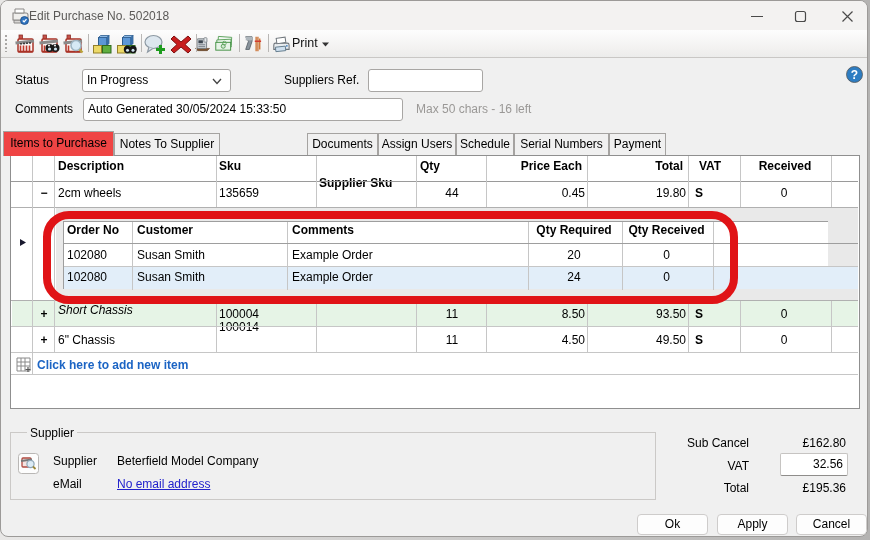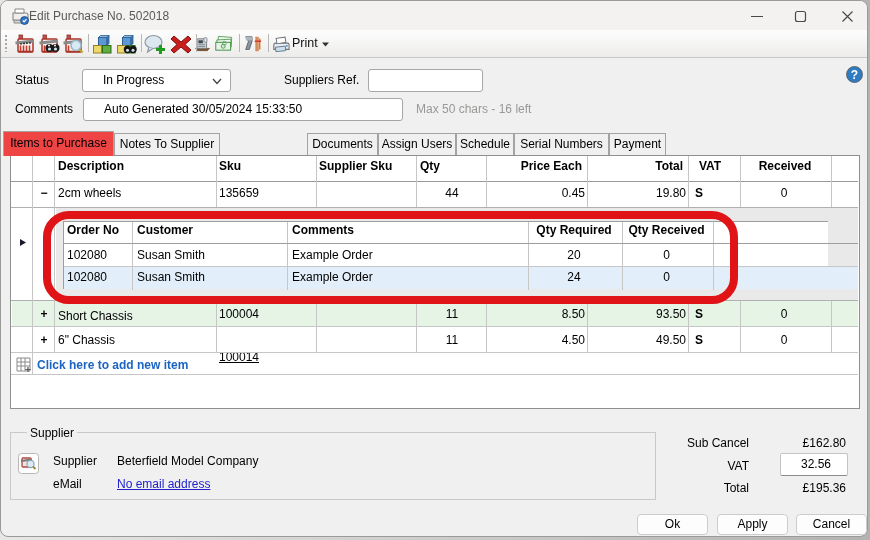--- a/index.html
+++ b/index.html
@@ -12,21 +12,21 @@
   .title-text{position:absolute;left:28px;top:8px;font-size:12px;color:#5b5957;}
   
   .toolbar{position:absolute;left:0;top:29px;width:100%;height:27px;
     background:linear-gradient(#fdfdfd,#f2f1f0 70%,#ececeb);border-bottom:1px solid #c9c7c5;}
   .tsep{position:absolute;top:4px;width:1px;height:18px;background:#b9b7b5;}
   .grip{position:absolute;left:4px;top:5px;width:2px;height:17px;
     background:repeating-linear-gradient(#a9a7a5 0 2px,transparent 2px 4px);}
   
   .lbl{position:absolute;font-size:12px;color:#000;}
   .inp{position:absolute;background:#fff;border:1px solid #a8a6a4;border-radius:3px;
-       font-size:12px;color:#000;line-height:21px;padding:0 20px;box-sizing:border-box;}
+       font-size:12px;color:#000;line-height:21px;padding:0 4px;box-sizing:border-box;}
   .hint{position:absolute;font-size:12px;color:#9a9896;}
   
   .tab{position:absolute;top:132px;height:22px;background:#f0f0f0;border:1px solid #a5a3a1;
        border-bottom:none;font-size:12px;color:#000;text-align:center;line-height:21px;
        box-sizing:border-box;}
   .tab.active{top:130px;height:25px;background:#ef4444;z-index:3;line-height:23px;}
   
   .grid{position:absolute;left:9px;top:154px;width:850px;height:254px;background:#fff;
         border:1px solid #8f8f8f;box-sizing:border-box;}
   .cell{position:absolute;font-size:12px;color:#000;box-sizing:border-box;overflow:hidden;
@@ -192,21 +192,21 @@
   <div class="tab" style="left:306px;width:71px;">Documents</div>
   <div class="tab" style="left:377px;width:78px;">Assign Users</div>
   <div class="tab" style="left:455px;width:58px;">Schedule</div>
   <div class="tab" style="left:513px;width:95px;">Serial Numbers</div>
   <div class="tab" style="left:608px;width:57px;">Payment</div>
 
   <div class="grid" id="grid">
 
     <div class="cell bold" style="left:47px;top:3px;">Description</div>
     <div class="cell bold" style="left:208px;top:3px;">Sku</div>
-    <div class="cell bold" style="left:308px;top:3px;">Supplier Sku</div>
+    <div class="cell bold" style="left:308px;top:20px;">Supplier Sku</div>
     <div class="cell bold" style="left:384px;top:3px;width:70px;text-align:center;">Qty</div>
     <div class="cell bold" style="left:477px;top:3px;width:94px;text-align:right;">Price Each</div>
     <div class="cell bold" style="left:578px;top:3px;width:94px;text-align:right;">Total</div>
     <div class="cell bold" style="left:678px;top:3px;width:42px;text-align:center;">VAT</div>
     <div class="cell bold" style="left:731px;top:3px;width:86px;text-align:center;">Received</div>
     <div class="cell bold" style="left:827px;top:3px;margin-left:40px;">Com</div>
 
     <div class="cell" style="left:22px;top:30px;width:22px;text-align:center;font-weight:bold;">−</div>
     <div class="cell" style="left:47px;top:30px;">2cm wheels</div>
     <div class="cell" style="left:208px;top:30px;">135659</div>
@@ -243,30 +243,30 @@
       <div class="hline" style="left:0;top:21px;width:794px;background:#9e9e9e;"></div>
       <div class="hline" style="left:0;top:44px;width:794px;"></div>
     </div>
 
     <svg class="abs" style="left:9px;top:83px;" width="6" height="7">
         <path d="M0 0 L6 3.5 L0 7 z" fill="#1a1a2e"></path>
       </svg>
 
     <div class="abs" style="left:1px;top:145px;width:846px;height:25px;background:#e6f4e6;"></div>
     <div class="cell" style="left:22px;top:151px;width:22px;text-align:center;font-weight:bold;">+</div>
-    <div class="cell" style="left:47px;top:153px;">Short Chassis</div>
+    <div class="cell" style="left:47px;top:147px;font-style:italic;">Short Chassis</div>
     <div class="cell" style="left:208px;top:151px;">100004</div>
     <div class="cell" style="left:406px;top:151px;width:70px;text-align:center;">11</div>
     <div class="cell" style="left:477px;top:151px;width:97px;text-align:right;">8.50</div>
     <div class="cell" style="left:578px;top:151px;width:97px;text-align:right;">93.50</div>
     <div class="cell bold" style="left:684px;top:151px;">S</div>
     <div class="cell" style="left:731px;top:151px;width:84px;text-align:center;">0</div>
     <div class="cell" style="left:22px;top:177px;width:22px;text-align:center;font-weight:bold;">+</div>
     <div class="cell" style="left:47px;top:177px;">6" Chassis</div>
-    <div class="cell" style="left:208px;top:194px;text-decoration:underline;">100014</div>
+    <div class="cell" style="left:208px;top:164px;">100014</div>
     <div class="cell" style="left:406px;top:177px;width:70px;text-align:center;">11</div>
     <div class="cell" style="left:477px;top:177px;width:97px;text-align:right;">4.50</div>
     <div class="cell" style="left:578px;top:177px;width:97px;text-align:right;">49.50</div>
     <div class="cell bold" style="left:684px;top:177px;">S</div>
     <div class="cell" style="left:731px;top:177px;width:84px;text-align:center;">0</div>
 
     <svg class="abs" style="left:5px;top:201px;" width="16" height="16" viewBox="0 0 16 16">
       <path d="M1 1 h13 v13 h-13 z M1 5 h13 M1 9 h13 M5 1 v13 M9 1 v13" stroke="#8a8a8a" stroke-width="1" fill="none"></path>
       <path d="M12 10 v5 M9.5 12.5 h5" stroke="#555" stroke-width="1.2"></path>
     </svg>

